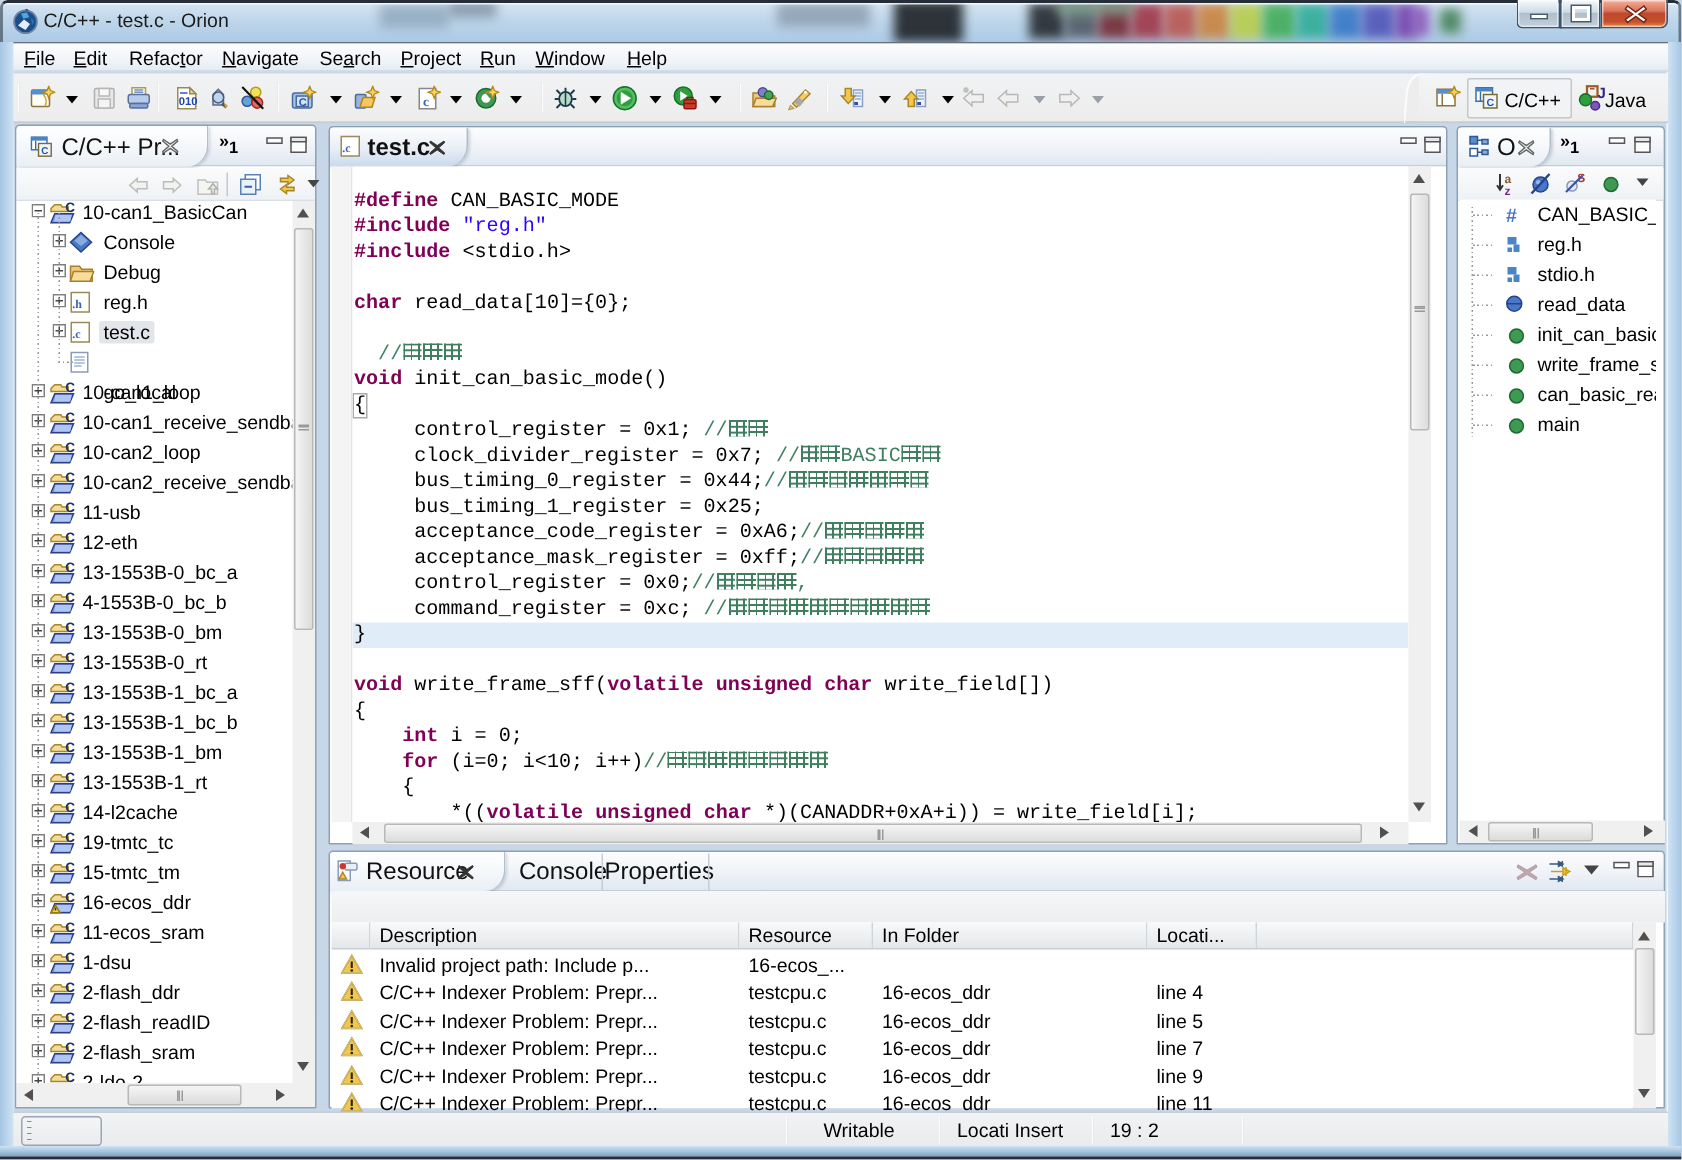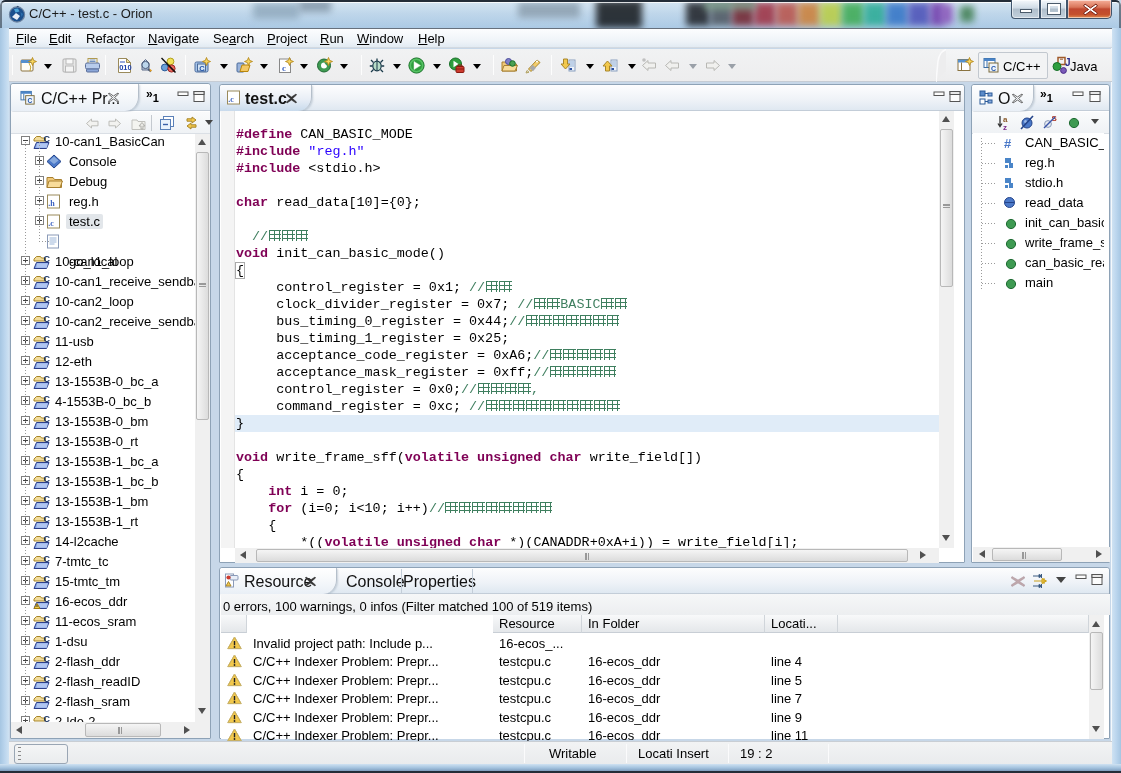--- a/index.html
+++ b/index.html
@@ -723,21 +723,21 @@
       </svg>
     </div>
 <div class="abs" style="left:21px;top:420px">
       <svg width="19" height="16" viewBox="0 0 19 16">
         <path d="M2 5 l2.5-2.5 h4 l1 1.5 h4 v3 H2 Z" fill="#f2dc9a" stroke="#a8862a"></path>
         <path d="M2 14.5 L4.5 8.5 h12.5 L14.5 14.5 Z" fill="#7e9fe2" stroke="#2c3f8a"></path>
         <path d="M5 9.3 h10.8 L14.9 13.7 H4.2 Z" fill="#b0c6f2"></path>
         <text x="11.5" y="7.5" font-size="9" font-weight="bold" fill="#1a3464" font-family="Liberation Sans">C</text>
       </svg>
     </div>
-<div class="trow" style="left:44px;top:420px">7-tmtc_tc</div>
+<div class="trow" style="left:44px;top:420px">19-tmtc_tc</div>
 <div class="abs" style="left:10px;top:442px">
       <svg width="9" height="9" viewBox="0 0 9 9">
         <rect x="0.5" y="0.5" width="8" height="8" fill="#fff" stroke="#808080"></rect>
         <line x1="2" y1="4.5" x2="7" y2="4.5" stroke="#444"></line>
         <line x1="4.5" y1="2" x2="4.5" y2="7" stroke="#444"></line>
       </svg>
     </div>
 <div class="abs" style="left:21px;top:440px">
       <svg width="19" height="16" viewBox="0 0 19 16">
         <path d="M2 5 l2.5-2.5 h4 l1 1.5 h4 v3 H2 Z" fill="#f2dc9a" stroke="#a8862a"></path>
@@ -1085,23 +1085,23 @@
         <rect x="1" y="1" width="10" height="3.5" fill="#fcfcfc" stroke="#555"></rect>
       </svg>
     </div>
 <div class="abs" style="left:871px;top:6px">
       <svg width="12" height="11" viewBox="0 0 12 11">
         <rect x="1" y="0.5" width="10" height="10" fill="#fcfcfc" stroke="#555"></rect>
         <rect x="1" y="0.5" width="10" height="3" fill="#e8e8e8" stroke="#555"></rect>
       </svg>
     </div>
 <div class="abs" style="left:1px;top:26px;width:889px;height:21px;background:linear-gradient(#f6f7f8,#eceef0)"></div>
-<div class="abs" style="left:3px;top:31px;font-size:13px">0 errors, 100 warnings, 0 infos (Filter matched 100 of 519 items)</div>
 <div class="abs" style="left:1px;top:47px;width:868px;height:124px;background:#fff">
 <div class="hcell" style="left:0px;width:26px"></div>
+<div class="hcell" style="left:26px;width:246px">Description</div>
 <div class="hcell" style="left:272px;width:89px">Resource</div>
 <div class="hcell" style="left:361px;width:183px">In Folder</div>
 <div class="hcell" style="left:544px;width:73px">Locati...</div>
 <div class="hcell" style="left:617px;width:251px"></div>
 <div class="abs" style="left:6px;top:21.0px">
         <svg width="15" height="14" viewBox="0 0 15 14">
           <path d="M7.5 1 L14.2 12.6 H.8 Z" fill="#f2c84c" stroke="#a8862a"></path>
           <path d="M7.5 1 L14.2 12.6 H.8 Z" fill="none" stroke="#e8dCA0" stroke-width=".5"></path>
           <line x1="7.5" y1="5" x2="7.5" y2="9.3" stroke="#222" stroke-width="1.4"></line>
           <circle cx="7.5" cy="11" r=".9" fill="#222"></circle>

